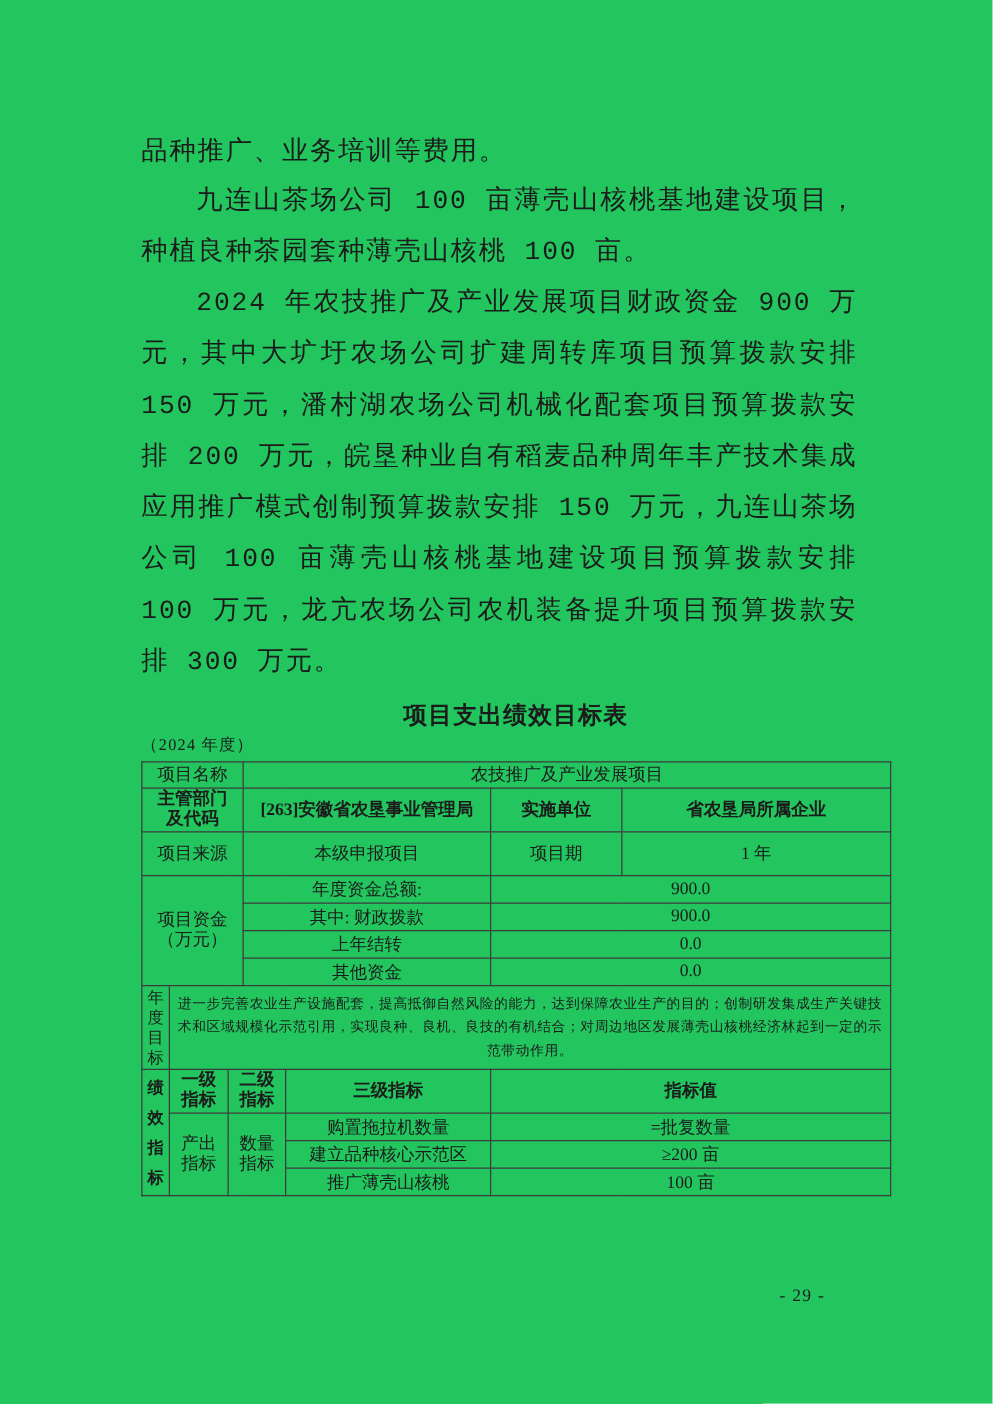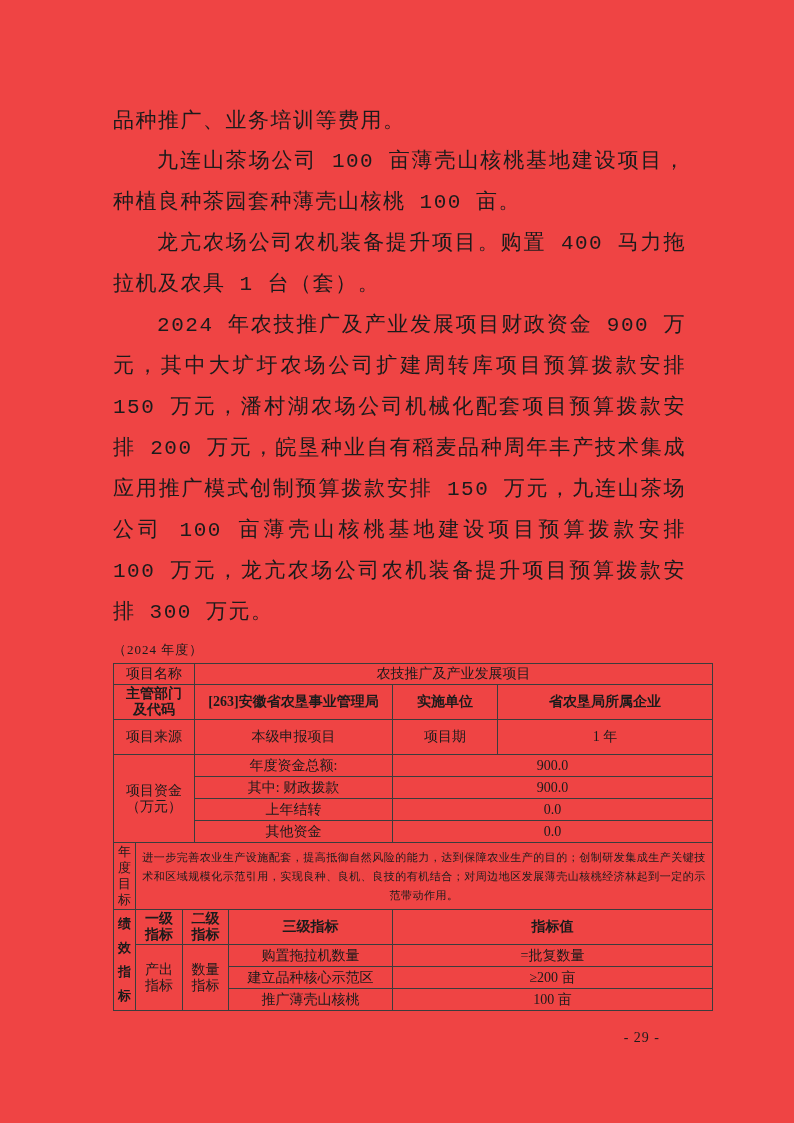--- a/index.html
+++ b/index.html
@@ -2,21 +2,21 @@
 <html><head>
 <meta charset="utf-8">
 <style>
   * { margin: 0; padding: 0; box-sizing: border-box; }
   html, body { background: #ffffff; }
   body {
     width: 794px; height: 1123px; position: relative;
     font-family: "Liberation Serif", "DejaVu Serif", serif;
     color: #1b1b1b;
   }
-  .page { position: absolute; inset: 0; background: #ef4444; }
+  .page { position: absolute; inset: 0; background: #22c55e; }
   .content {
     position: absolute; left: 113px; top: 100px; width: 573px;
   }
   .para {
     font-size: 21px; line-height: 41px; letter-spacing: 1.5px;
     text-align: justify; text-justify: inter-ideograph;
   }
   .para.indent { text-indent: 2.1em; font-family: Liberation Mono, monospace; }
   .table-block { width: 599px; margin-top: 8px; }
   .tbl-title {
@@ -52,24 +52,24 @@
   }
 </style>
 </head>
 <body>
 
 <div class="page">
   <div class="content">
 
     <p class="para">品种推广、业务培训等费用。</p>
     <p class="para indent">九连山茶场公司 100 亩薄壳山核桃基地建设项目，种植良种茶园套种薄壳山核桃 100 亩。</p>
-    <p class="para indent">龙亢农场公司农机装备提升项目。购置 400 马力拖拉机及农具 1 台（套）。</p>
     <p class="para indent">2024 年农技推广及产业发展项目财政资金 900 万元，其中大圹圩农场公司扩建周转库项目预算拨款安排 150 万元，潘村湖农场公司机械化配套项目预算拨款安排 200 万元，皖垦种业自有稻麦品种周年丰产技术集成应用推广模式创制预算拨款安排 150 万元，九连山茶场公司 100 亩薄壳山核桃基地建设项目预算拨款安排 100 万元，龙亢农场公司农机装备提升项目预算拨款安排 300 万元。</p>
 
     <div class="table-block">
+      <div class="tbl-title">项目支出绩效目标表</div>
       <div class="tbl-subtitle">（2024 年度）</div>
 
       <table class="perf">
         <colgroup>
           <col style="width:22px">
             <col style="width:47px">
             <col style="width:12px">
           <col style="width:34px">
             <col style="width:164px">
             <col style="width:105px">

